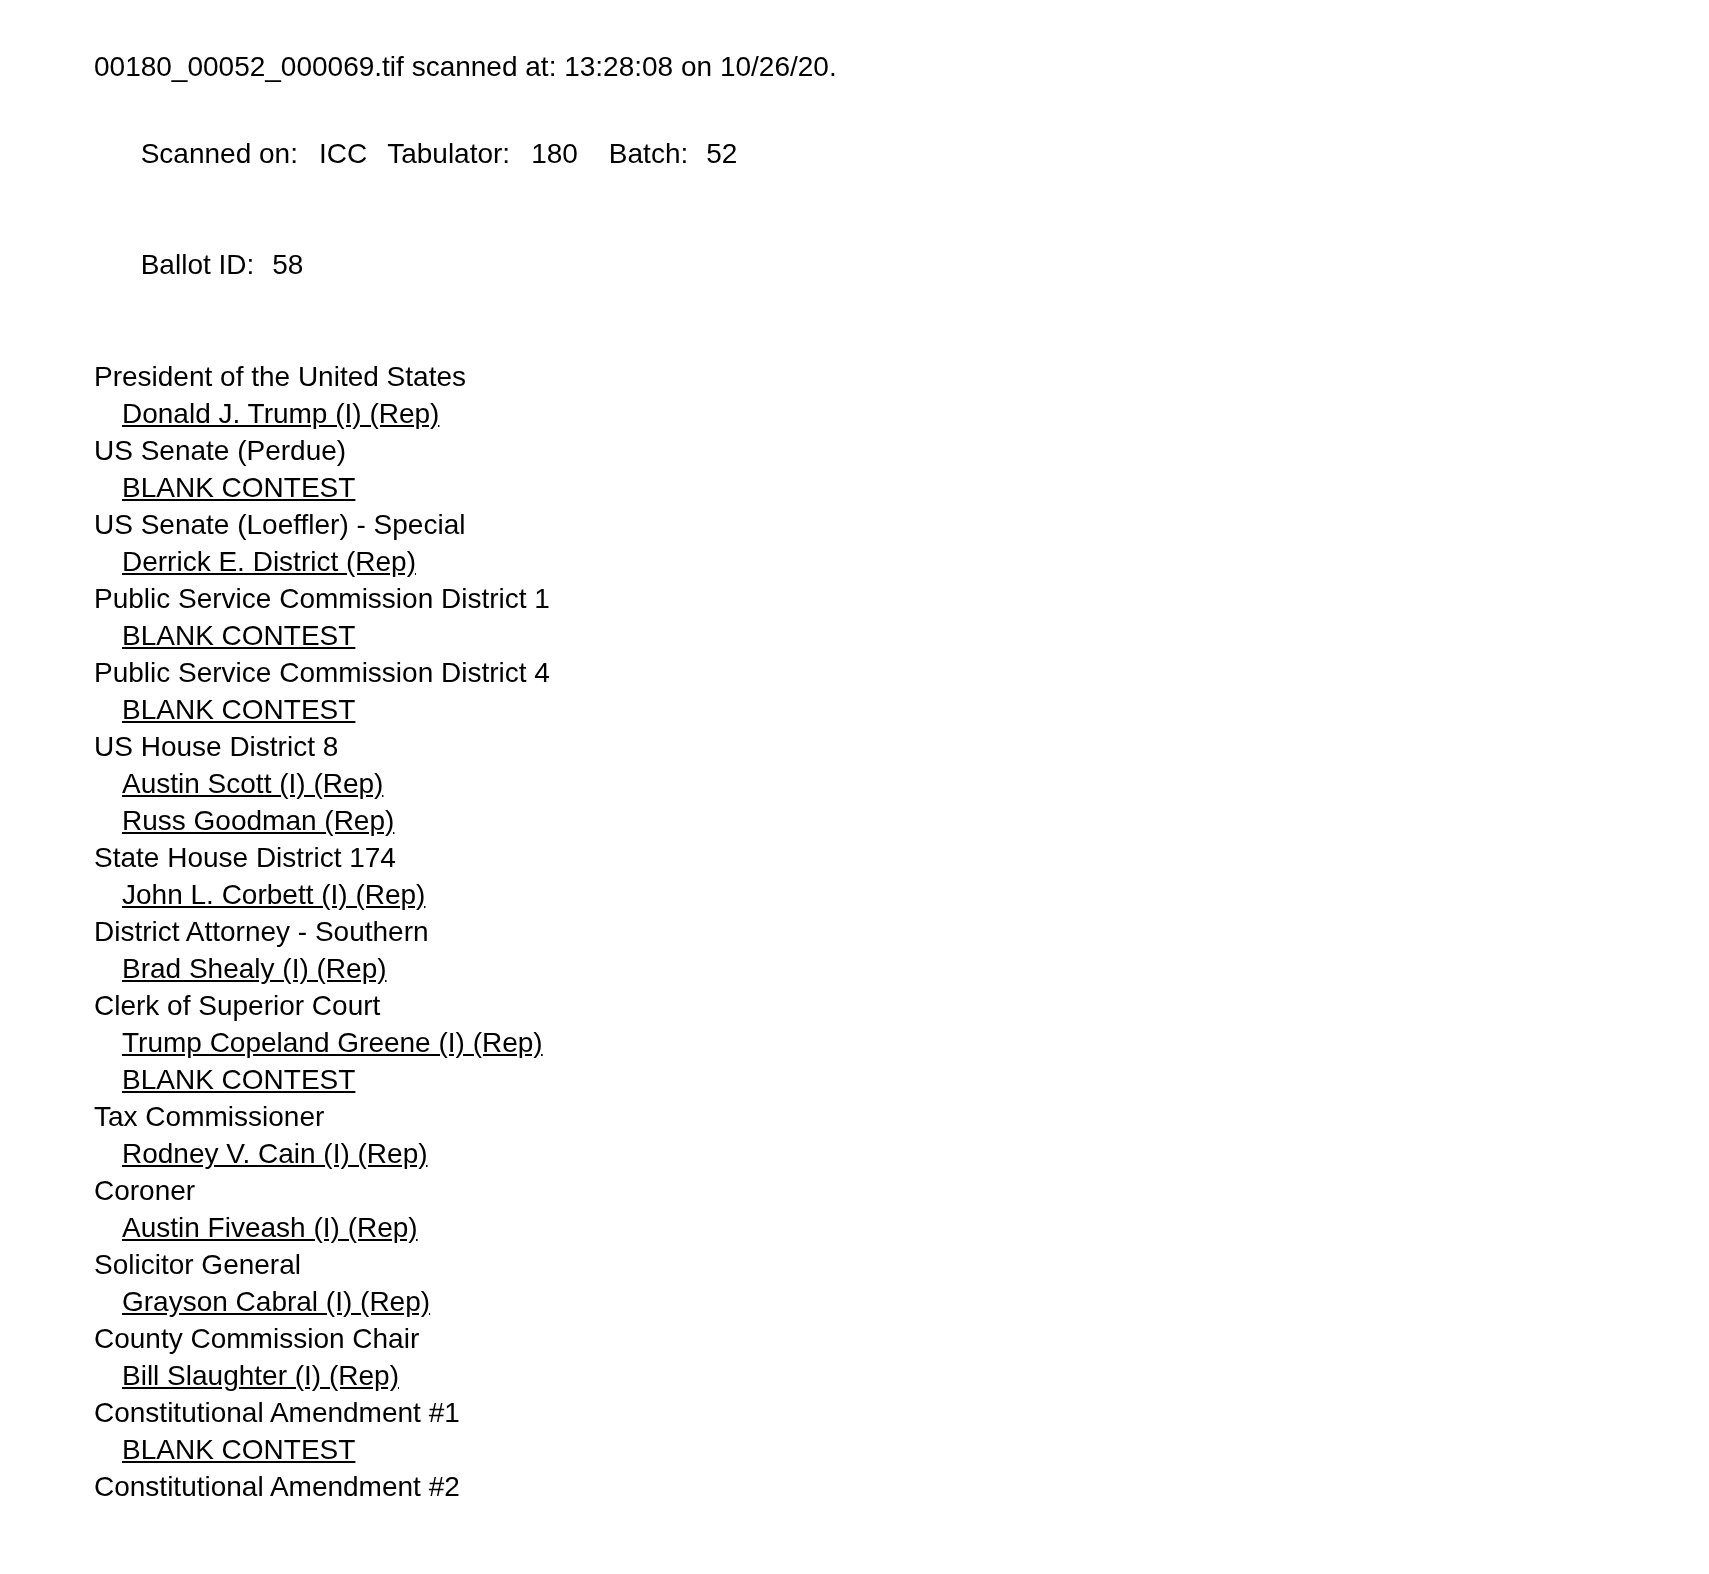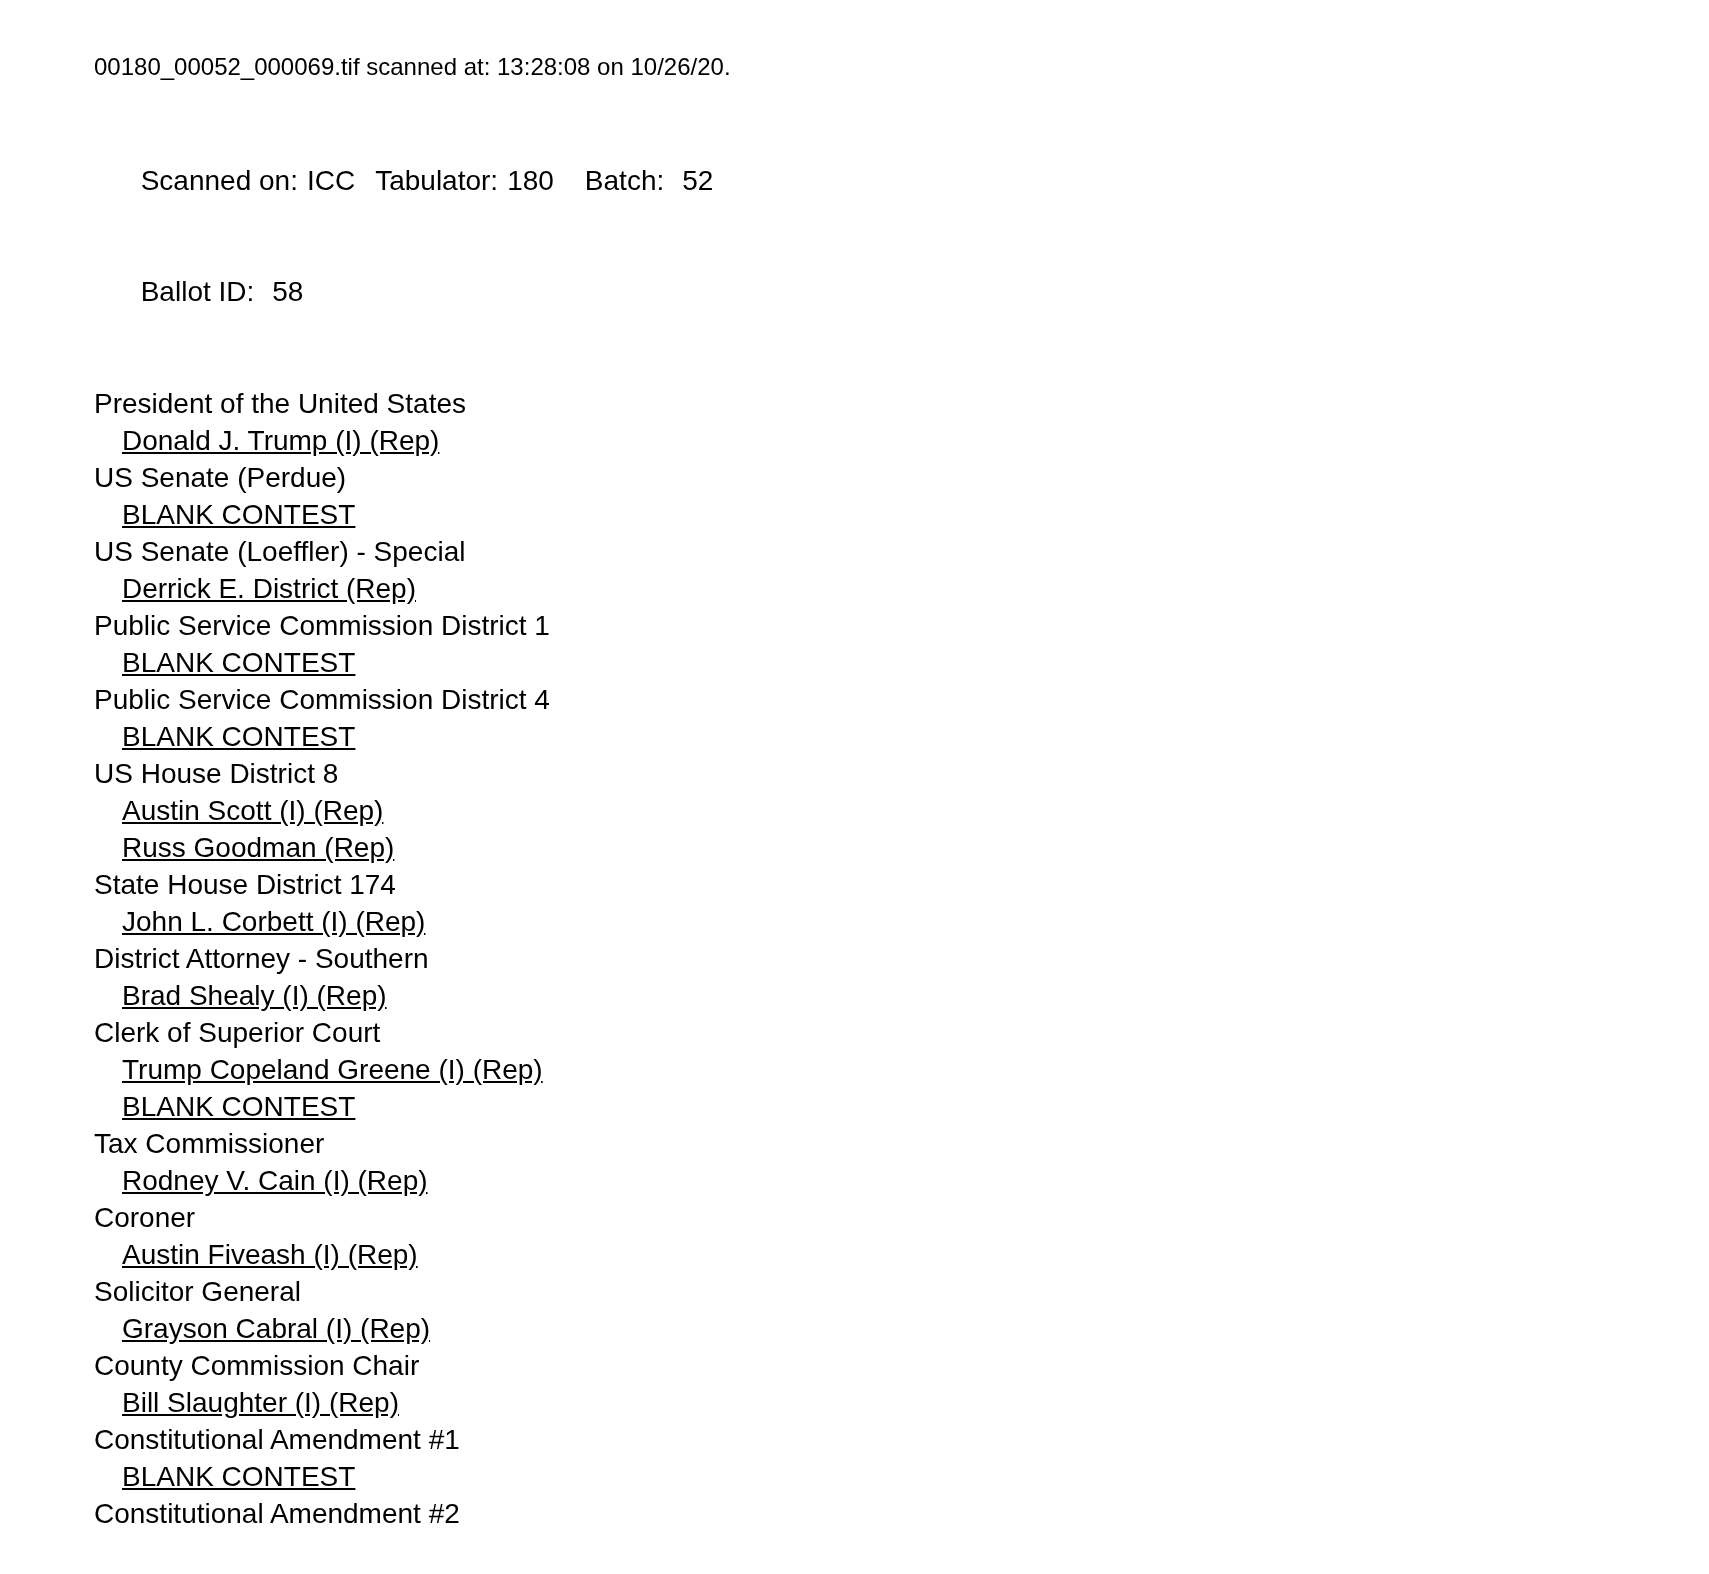--- a/index.html
+++ b/index.html
@@ -12,33 +12,33 @@
   .page {
     position: relative;
     width: 1709px;
     height: 1574px;
     background: #ffffff;
     box-sizing: border-box;
     padding: 52px 40px 0 94px;
     overflow: hidden;
   }
   .scan-line {
-    font-size: 24px;
+    font-size: 28px;
     line-height: 30px;
-    margin-bottom: 43px;
+    margin-bottom: 16px;
     white-space: pre;
   }
   .meta-block {
     font-size: 28px;
     line-height: 37px;
   }
   .meta-line { white-space: pre; }
   .meta-group { display: inline; }
   .meta-label { display: inline; }
-  .meta-value { display: inline; margin-left: 9px; }
+  .meta-value { display: inline; margin-left: 21px; }
   .meta-value.wide-gap { margin-left: 18px; }
   .gap-after-sm { margin-right: 20px; }
   .gap-after-lg { margin-right: 31px; }
   .contest-list {
     margin-top: 38px;
     font-size: 28px;
     line-height: 37px;
   }
   .contest-title {
     white-space: pre;

